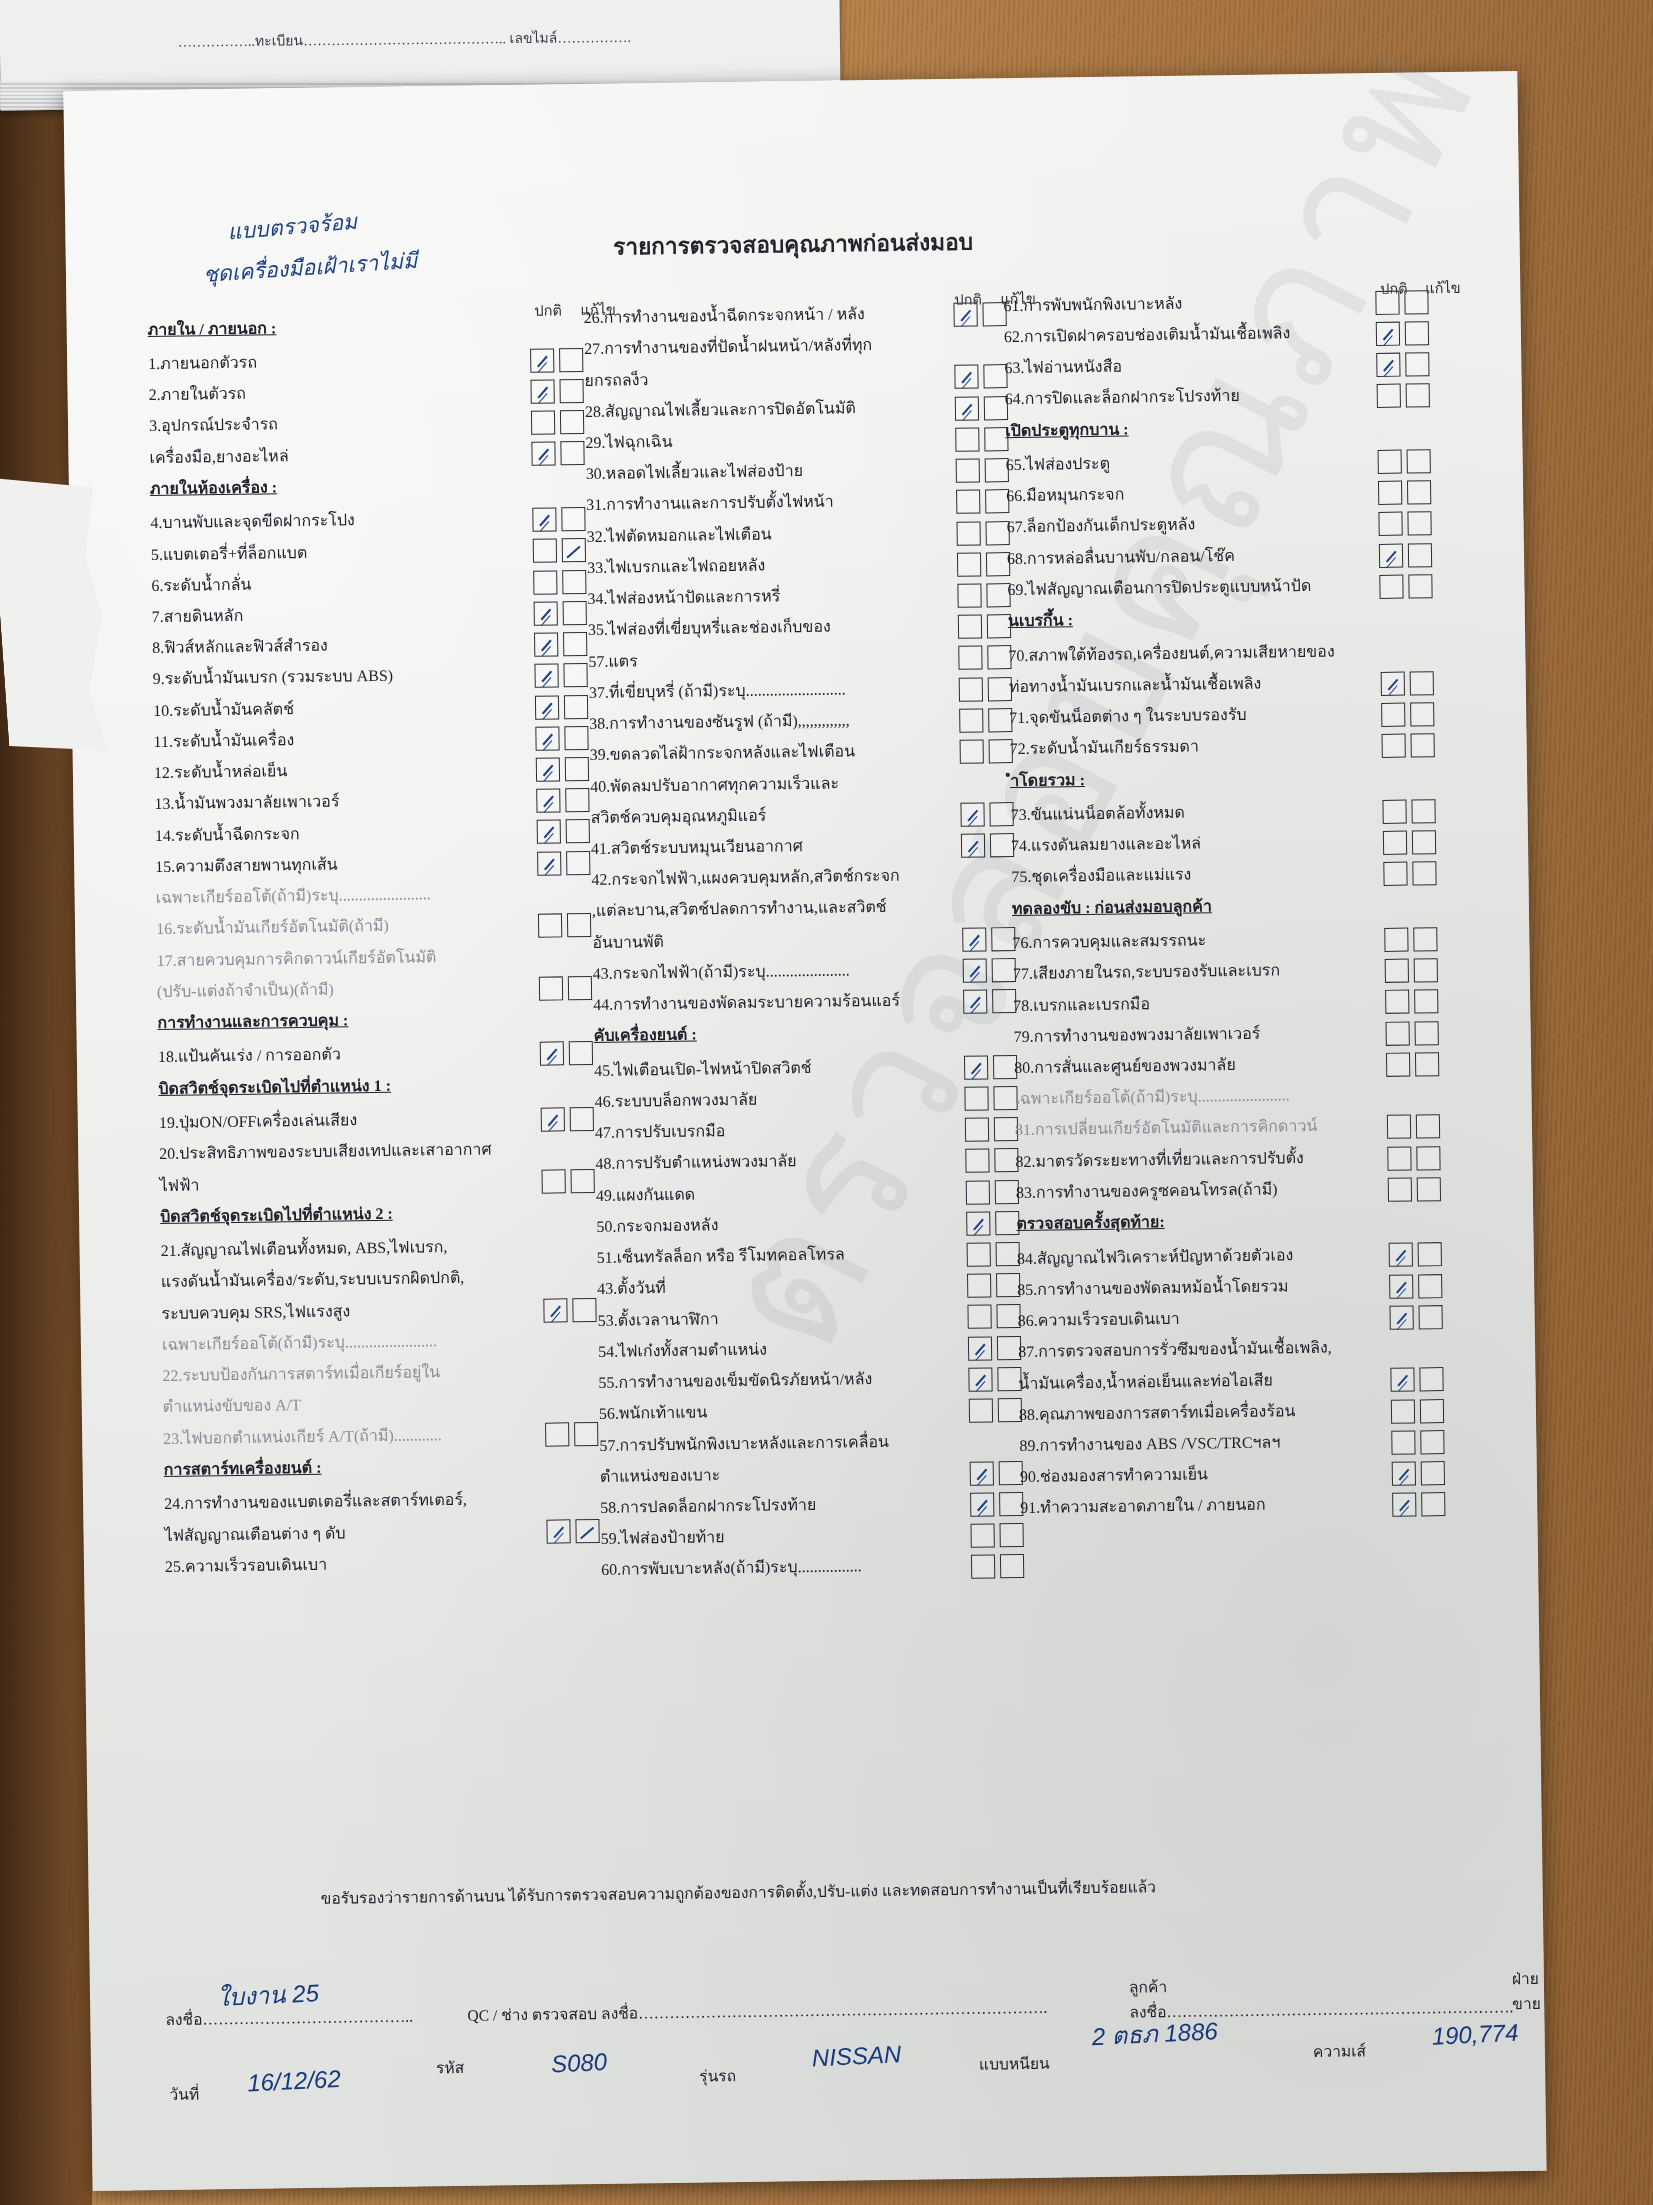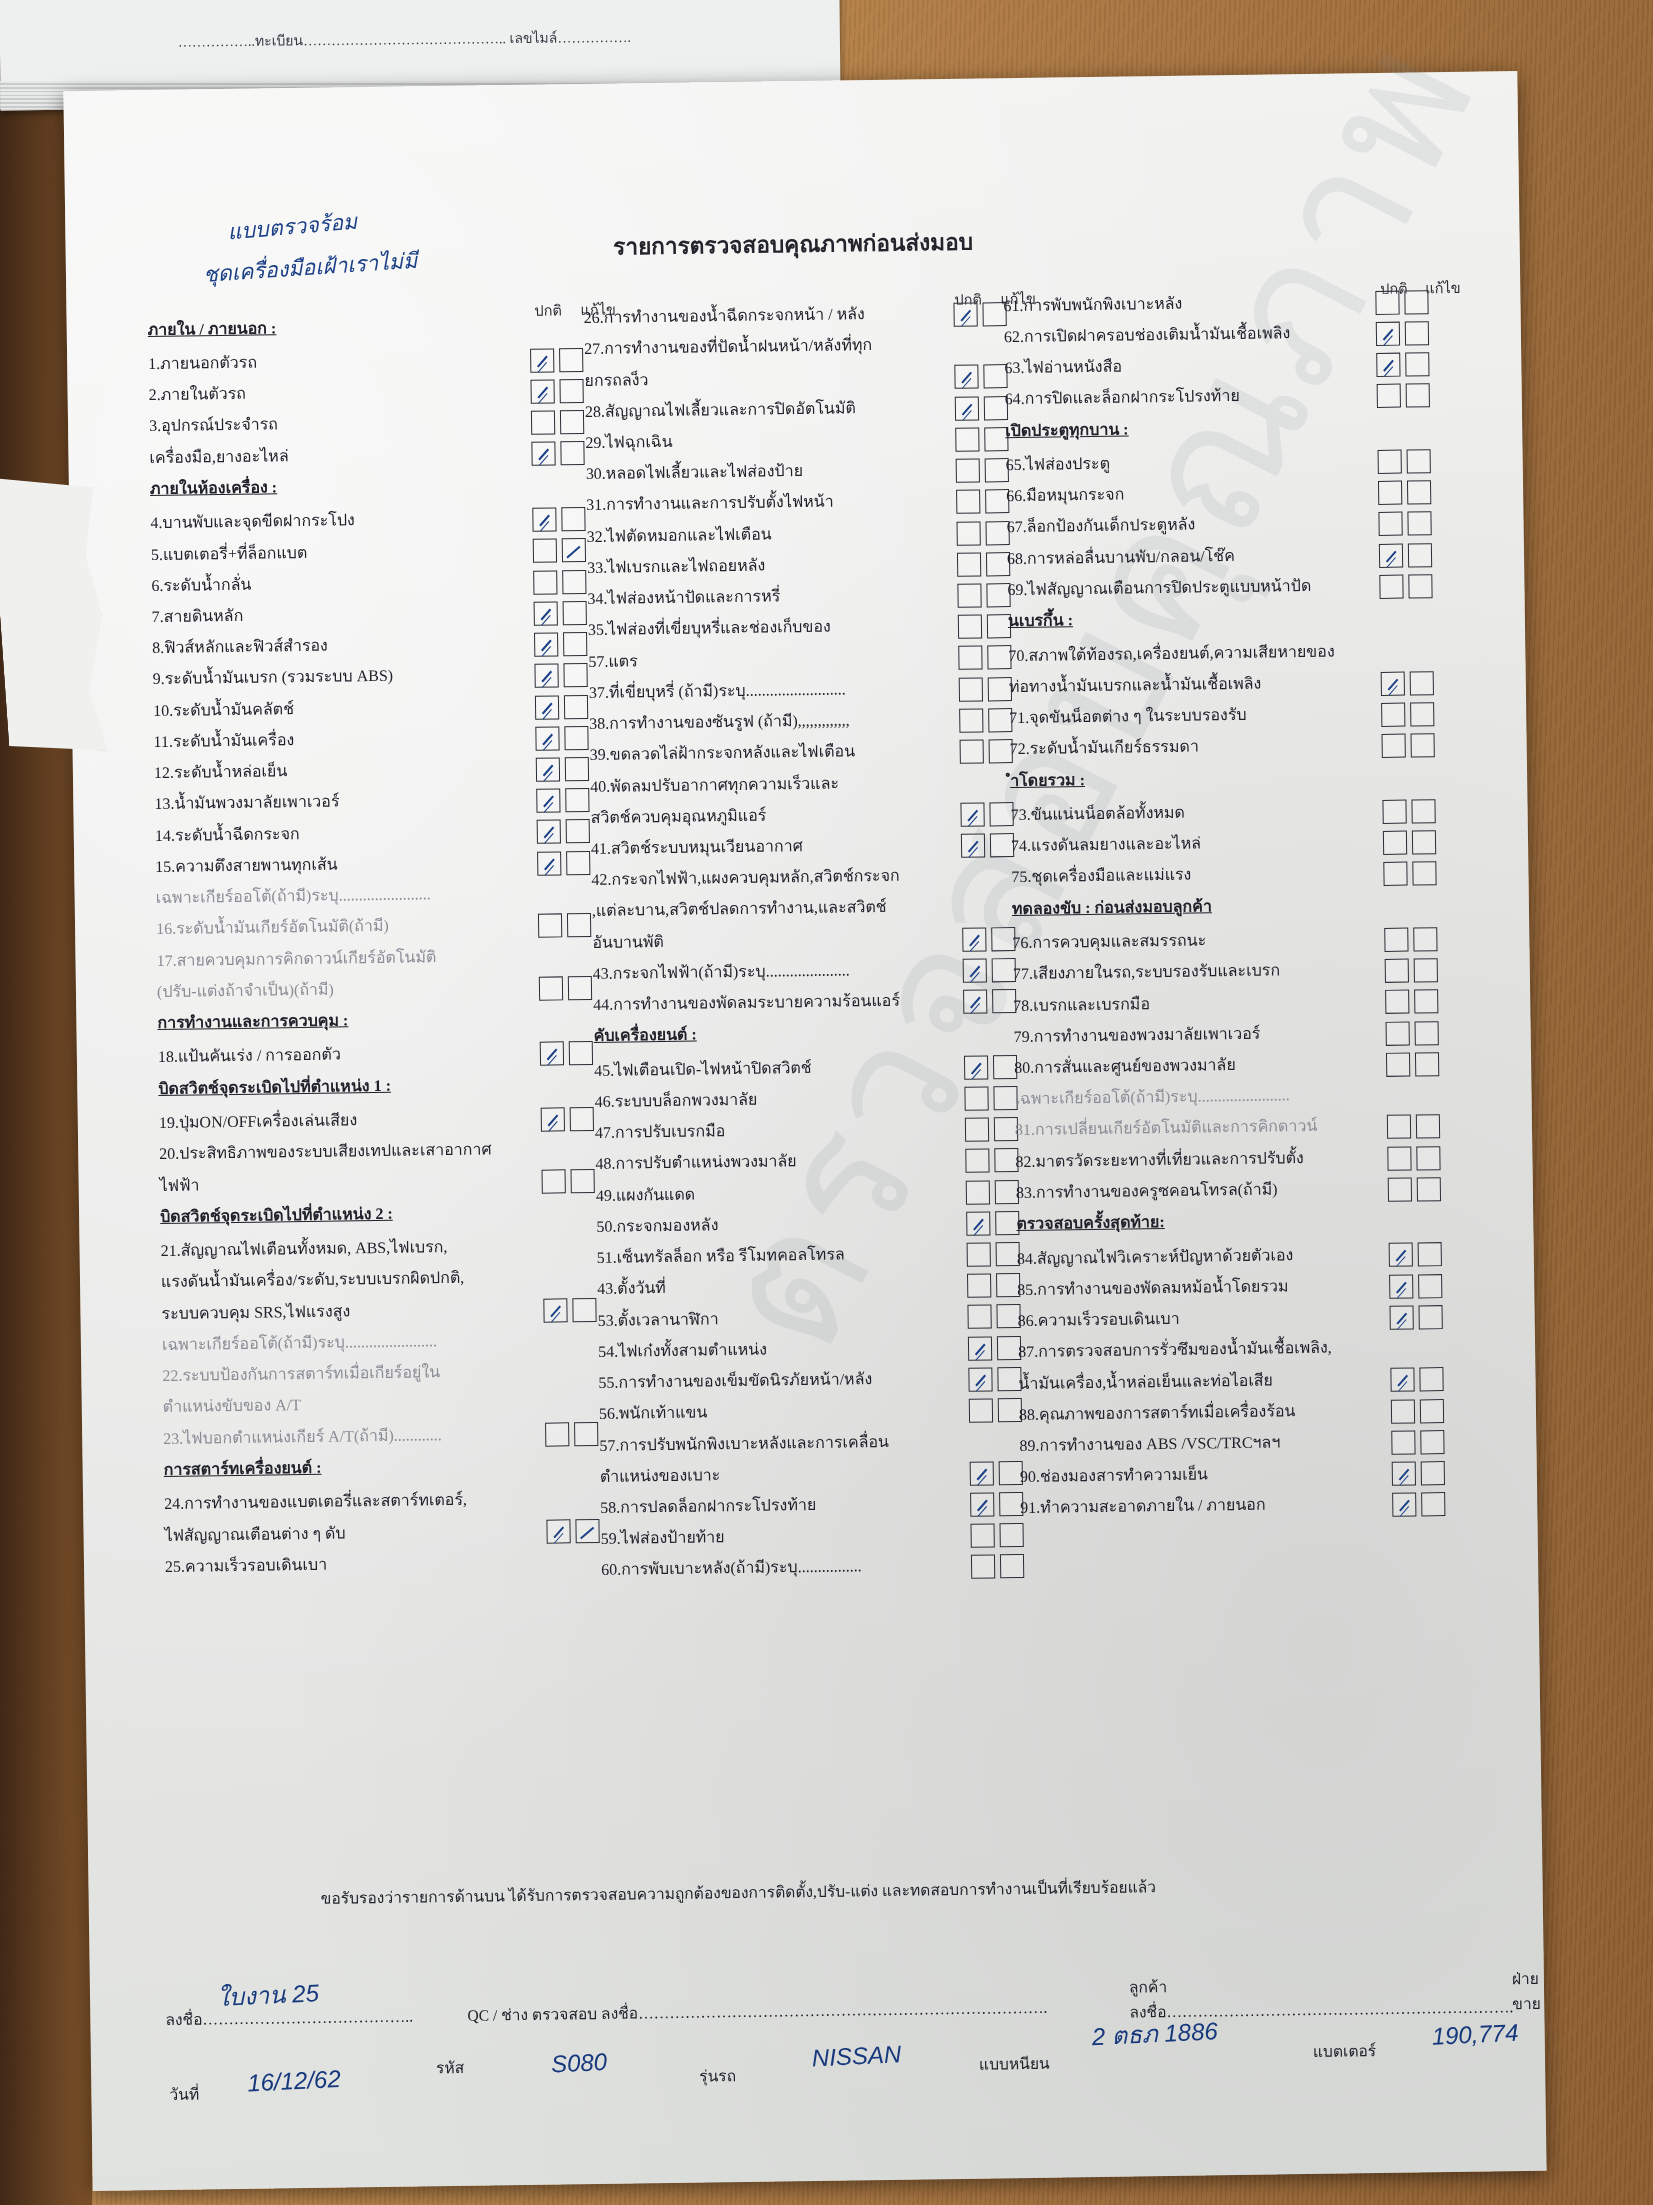--- a/index.html
+++ b/index.html
@@ -634,21 +634,21 @@
 
     <div class="footline" style="left:75px;top:1917px;">ลงชื่อ…………………………………..</div>
     <div class="footline" style="left:377px;top:1917px;">QC / ช่าง ตรวจสอบ  ลงชื่อ…………………………………………………………………….</div>
     <div class="footline" style="left:1039px;top:1898px;">ลูกค้า  ลงชื่อ………………………………………………………….</div>
     <div class="footline" style="left:1378px;top:1895px;margin-left:44px;">ฝ่ายขาย</div>
 
     <div class="footline" style="left:78px;top:1992px;">วันที่</div>
     <div class="footline" style="left:345px;top:1969px;">รหัส</div>
     <div class="footline" style="left:608px;top:1981px;">รุ่นรถ</div>
     <div class="footline" style="left:888px;top:1973px;">แบบหนียน</div>
-    <div class="footline" style="left:1222px;top:1965px;">แบตเตอร์</div>
+    <div class="footline" style="left:1222px;top:1965px;">ความเส์</div>
 
     <div class="sig-hand" style="left:127px;top:1887px;transform:rotate(-2deg);">ใบงาน 25</div>
     <div class="sig-hand" style="left:156px;top:1979px;transform:rotate(-2deg);">16/12/62</div>
     <div class="sig-hand" style="left:460px;top:1965px;transform:rotate(-2deg);">S080</div>
     <div class="sig-hand" style="left:721px;top:1962px;transform:rotate(-2deg);">NISSAN</div>
     <div class="sig-hand" style="left:1001px;top:1938px;transform:rotate(-2deg);">2 ตธภ 1886</div>
     <div class="sig-hand" style="left:1341px;top:1949px;transform:rotate(-2deg);">190,774</div>
   </div>
 </div>
 

